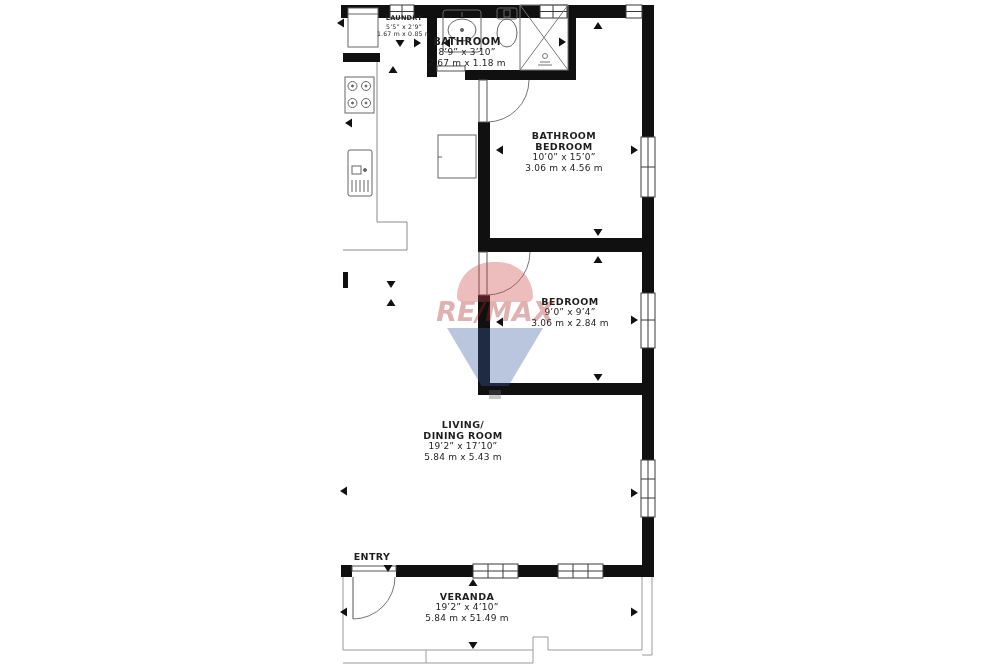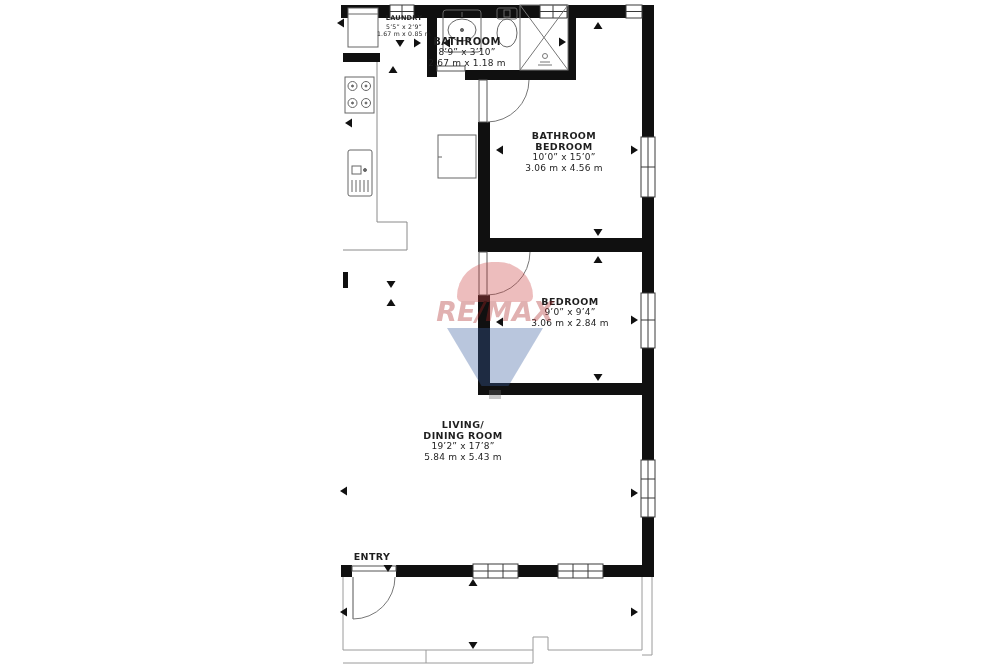--- a/index.html
+++ b/index.html
@@ -224,28 +224,33 @@
 
   <div class="rlabel" style="left:500px;top:296px">
     <div class="rname">BEDROOM</div>
     <div class="rdim">9’0” x 9’4”</div>
     <div class="rdim">3.06 m x 2.84 m</div>
   </div>
 
   <div class="rlabel" style="left:393px;top:419px">
     <div class="rname">LIVING/</div>
     <div class="rname">DINING ROOM</div>
-    <div class="rdim">19’2” x 17’8”</div>
+    <div class="rdim">19’2” x 17’10”</div>
     <div class="rdim">5.84 m x 5.43 m</div>
   </div>
 
   <div class="rlabel" style="left:302px;top:551px">
     <div class="rname">ENTRY</div>
   </div>
 
+  <div class="rlabel" style="left:397px;top:591px">
+    <div class="rname">VERANDA</div>
+    <div class="rdim">19’2” x 4’10”</div>
+    <div class="rdim">5.84 m x 51.49 m</div>
+  </div>
 
   <div id="watermark">
     <div id="wm-dome"></div>
     <div id="wm-fan"></div>
     <div id="wm-basket"></div>
     <div id="wm-text">RE/MAX</div>
   </div>
 
 </div>
 

